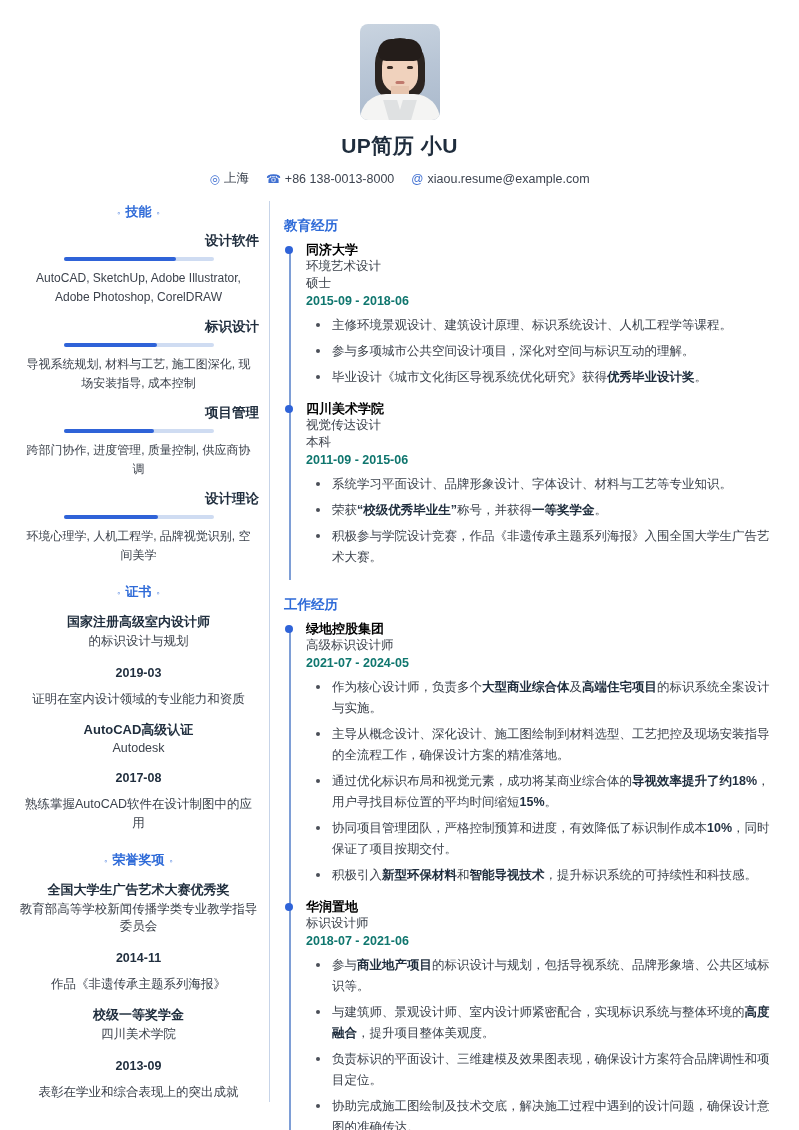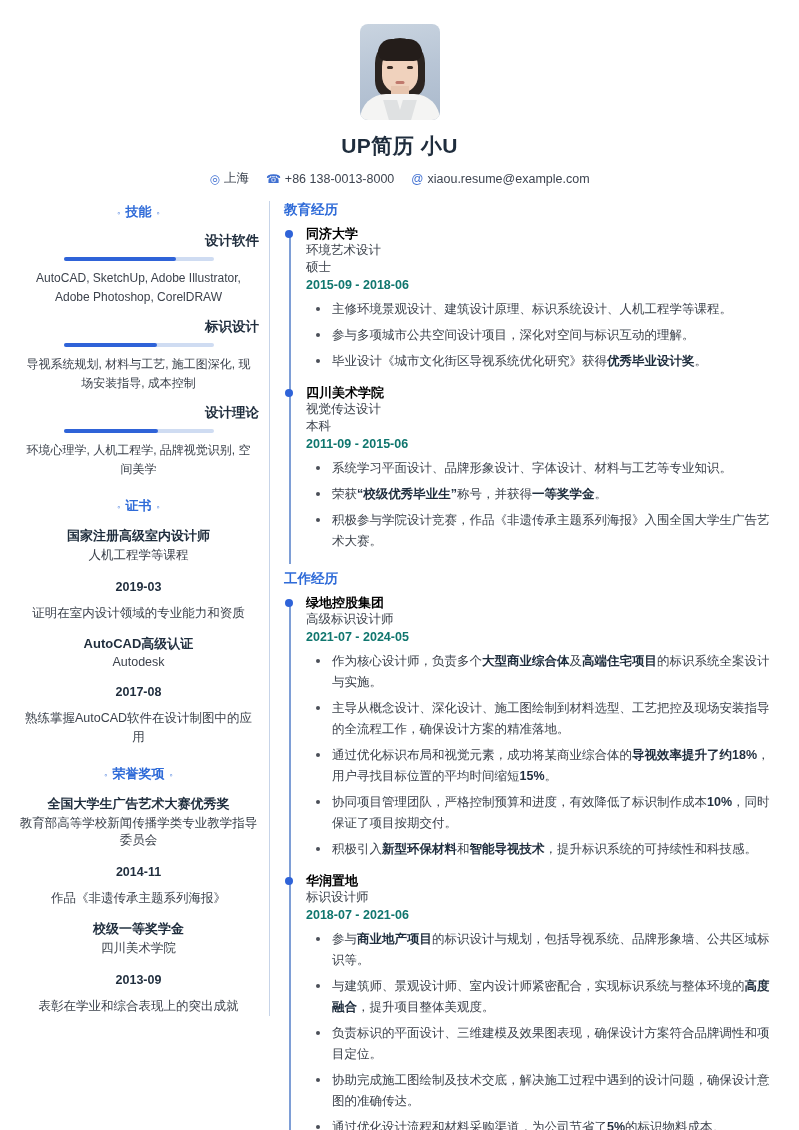--- a/index.html
+++ b/index.html
@@ -60,21 +60,21 @@
 
   .entry{margin-top:12px;text-align:center;}
   .entry .e-title{font-size:13px;font-weight:bold;color:#1f2d3d;}
   .entry .e-org{font-size:12.5px;color:#3c424c;margin-top:2px;}
   .entry .e-date{font-size:12.5px;font-weight:bold;color:#1f2d3d;margin-top:16px;}
   .entry .e-desc{font-size:12.5px;color:#3c424c;line-height:19px;margin-top:10px;padding:0 2px;}
   .side-block{margin-top:18px;}
 
   
   .sec{margin-bottom:6px;}
-  .sec-title{font-size:13.5px;font-weight:bold;color:#2f6bd8;margin:0 0 6px 0;}
+  .sec-title{font-size:13.5px;font-weight:bold;color:#2f6bd8;margin:16px 0 6px 0;}
   .timeline{position:relative;padding-left:22px;}
   .timeline:before{content:"";position:absolute;left:5px;top:6px;bottom:0;width:1.5px;background:#7e9ed6;}
   .tl-item{position:relative;padding-bottom:12px;}
   .tl-item:before{content:"";position:absolute;left:-21.5px;top:5px;width:8px;height:8px;border-radius:50%;
                   background:#2f63d8;}
   .org{font-size:13px;font-weight:bold;color:#000000;line-height:17px;}
   .sub{font-size:12.5px;color:#3c424c;line-height:17px;}
   .date{font-size:12.5px;font-weight:bold;color:#0f766e;line-height:18px;}
   ul.pts{list-style:none;margin:4px 0 0 0;padding:0;}
   ul.pts li{position:relative;padding-left:26px;font-size:12.5px;line-height:21px;color:#3c424c;margin-top:5px;}
@@ -133,37 +133,44 @@
               <div class="skill-desc">AutoCAD, SketchUp, Adobe Illustrator, Adobe Photoshop, CorelDRAW</div>
             </div>
             <div>
               <div class="skill-name">标识设计</div>
               <div class="bar">
                 <i style="width:62%"></i>
               </div>
               <div class="skill-desc">导视系统规划, 材料与工艺, 施工图深化, 现场安装指导, 成本控制</div>
             </div>
             <div>
+              <div class="skill-name">项目管理</div>
+              <div class="bar">
+                <i style="width:60%"></i>
+              </div>
+              <div class="skill-desc">跨部门协作, 进度管理, 质量控制, 供应商协调</div>
+            </div>
+            <div>
               <div class="skill-name">设计理论</div>
               <div class="bar">
                 <i style="width:63%"></i>
               </div>
               <div class="skill-desc">环境心理学, 人机工程学, 品牌视觉识别, 空间美学</div>
             </div>
           </div>
       </div>
 
       <div class="side-block">
         <div class="side-title">
           <span class="dot">◦</span><span>证书</span><span class="dot">◦</span>
         </div>
         <div id="certs-list">
             <div class="entry">
               <div class="e-title">国家注册高级室内设计师</div>
-              <div class="e-org">人机工程学等课程</div>
+              <div class="e-org">的标识设计与规划</div>
               <div class="e-date">2019-03</div>
               <div class="e-desc">证明在室内设计领域的专业能力和资质</div>
             </div>
             <div class="entry">
               <div class="e-title">AutoCAD高级认证</div>
               <div class="e-org">Autodesk</div>
               <div class="e-date">2017-08</div>
               <div class="e-desc">熟练掌握AutoCAD软件在设计制图中的应用</div>
             </div>
           </div>

